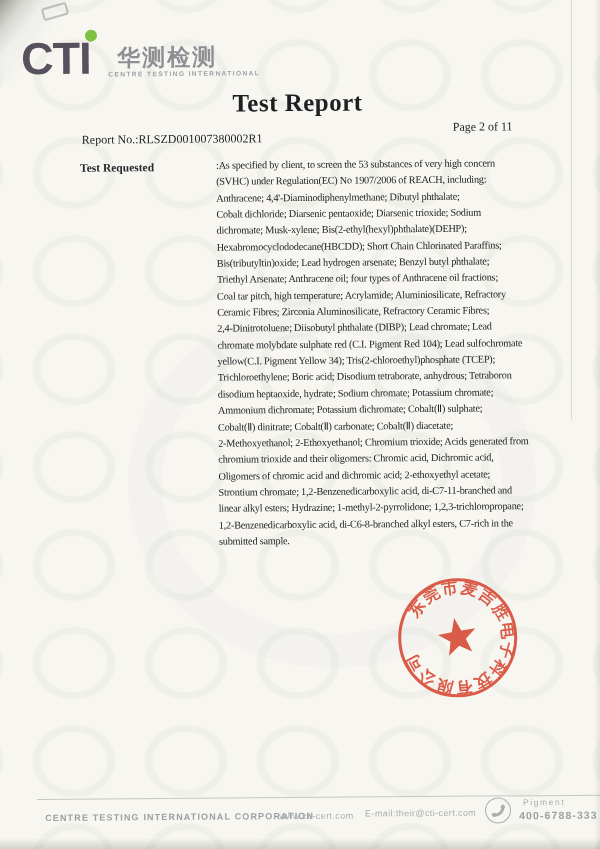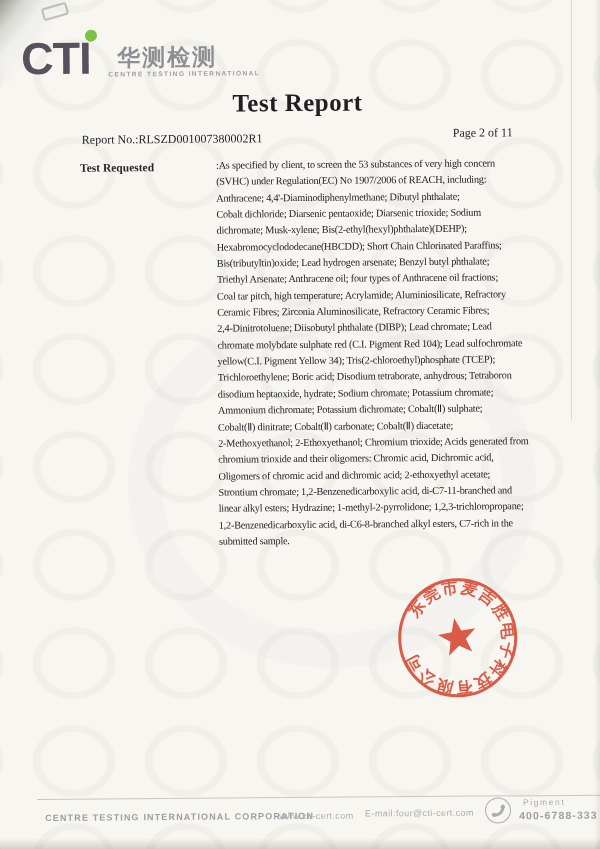--- a/index.html
+++ b/index.html
@@ -50,21 +50,21 @@
   .logo-tagline{
     position:absolute; left:111px; top:69px;
     font-family:"Liberation Sans", sans-serif; font-size:6.6px; font-weight:700; letter-spacing:1.4px; color:#9da1a5;
   }
 
   .report-title{
     position:absolute; left:0; top:89px; width:100%; text-align:center;
     font-weight:700; font-size:25px; letter-spacing:.5px; color:#1e1e23;
   }
   .report-no{position:absolute; left:84px; top:131px; font-size:12px;}
-  .page-label{position:absolute; left:455px; top:127px; font-size:12px;}
+  .page-label{position:absolute; left:455px; top:121px; font-size:12px;}
 
   
   .section-label{position:absolute; left:82px; top:160px; font-size:11.5px; font-weight:700;}
   .paragraph{
     position:absolute; left:218px; top:157px; width:334px;
     font-size:10.3px; line-height:16.35px; letter-spacing:-0.25px; color:#232328;
   }
   .pline{white-space:nowrap;}
 
   
@@ -141,21 +141,21 @@
       </g>
       <text font-family="Liberation Sans, sans-serif" font-size="16.2" letter-spacing="1.6" fill="#d6452f" font-weight="700">
         <textPath href="#stamp-text-circle" startOffset="20">东莞市麦吉胜电子科技有限公司</textPath>
       </text>
     </svg>
 
     <div class="footer-line"></div>
     <div class="footer">
       <div class="footer-company">CENTRE TESTING INTERNATIONAL CORPORATION</div>
       <div class="footer-web">www.cti-cert.com</div>
-      <div class="footer-email">E-mail:four@cti-cert.com</div>
+      <div class="footer-email">E-mail:their@cti-cert.com</div>
       <div class="phone-badge">
         <svg width="24" height="24" viewBox="0 0 24 24">
           <g transform="rotate(-42 12 12)" stroke="#a9aeb0" fill="#a9aeb0">
             <path d="M6 13 Q 12 18 18 13" fill="none" stroke-width="3" stroke-linecap="round"></path>
             <circle cx="6" cy="12.5" r="2.1" stroke="none"></circle>
             <circle cx="18" cy="12.5" r="2.1" stroke="none"></circle>
           </g>
         </svg>
       </div>
       <div class="hotline-label">Pigment</div>

